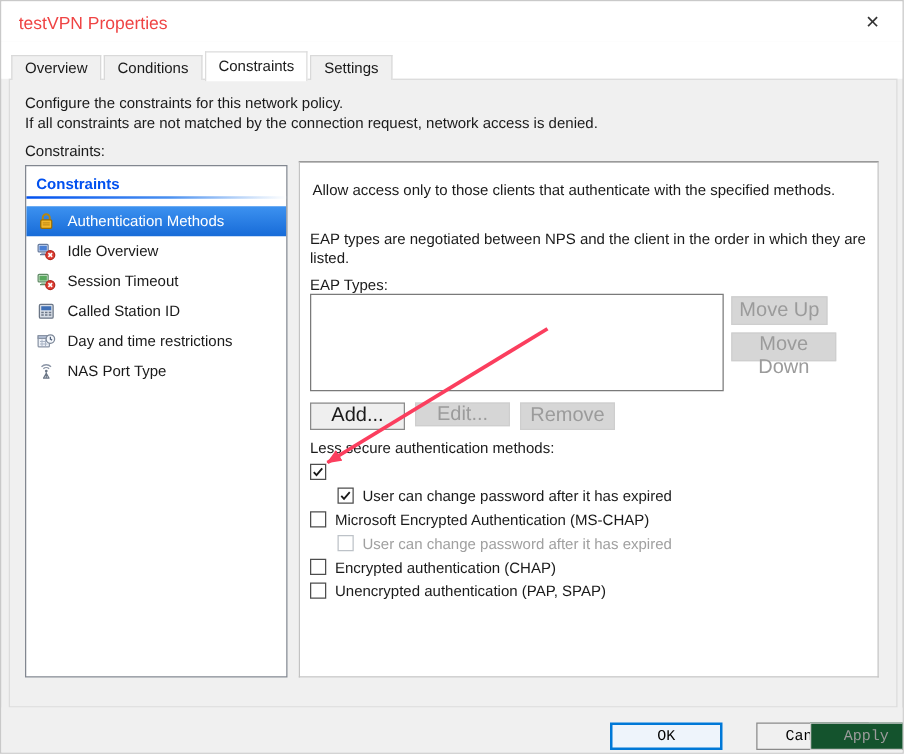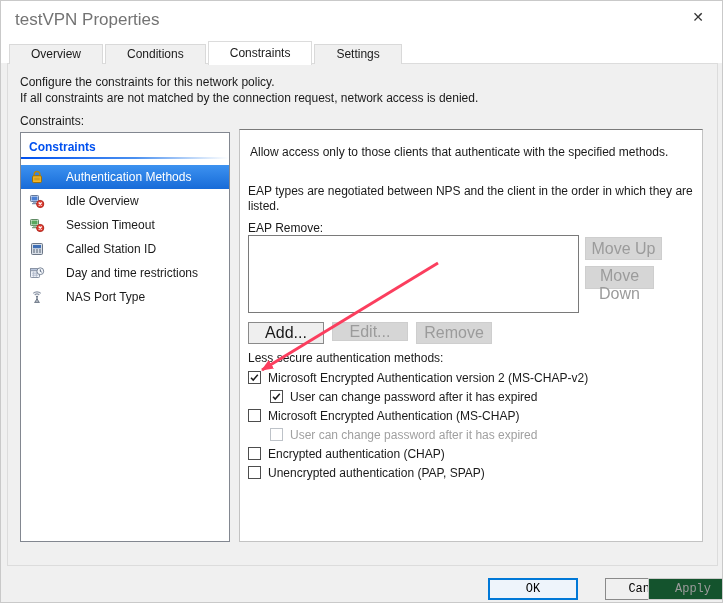--- a/index.html
+++ b/index.html
@@ -2,54 +2,54 @@
 <html><head>
 <meta charset="utf-8">
 <style>
   * { box-sizing: border-box; margin: 0; padding: 0; }
   html, body { width: 723px; height: 603px; }
   body { font-family: "Liberation Sans", sans-serif; font-size: 12px; color: #1a1a1a; background: #fff; }
   .window { position: relative; width: 723px; height: 603px; background: #f0f0f0; border: 1px solid #c9c9c9; overflow: hidden; }
 
   
   .titlebar { position: absolute; left: 0; top: 0; width: 100%; height: 32px; background: #fff; }
-  .titlebar .title { position: absolute; left: 14px; top: 9px; font-size: 17px; color: #737373; }
+  .titlebar .title { position: absolute; left: 14px; top: 9px; font-size: 14px; color: #ef4444; }
   .titlebar .close { position: absolute; right: 10px; top: 4px; width: 28px; height: 24px; text-align: center; line-height: 24px; font-size: 14px; color: #333; cursor: default; }
   .strip { position: absolute; left: 0; top: 32px; width: 100%; height: 30px; background: #fff; }
 
   
   .tabs { position: absolute; left: 8px; top: 40px; display: flex; align-items: flex-end; z-index: 3; }
-  .tab { height: 20px; line-height: 19px; padding: 0 21px; background: #f0f0f0; border: 1px solid #d9d9d9; border-bottom: none; margin-right: 2px; }
+  .tab { height: 20px; line-height: 19px; padding: 0 10px; background: #f0f0f0; border: 1px solid #d9d9d9; border-bottom: none; margin-right: 2px; }
   .tab.active { height: 24px; line-height: 23px; background: #fff; border-color: #dcdcdc; margin-bottom: -1px; position: relative; z-index: 4; }
 
   
   .page { position: absolute; left: 6px; top: 62px; width: 711px; height: 503px; background: #f0f0f0; border: 1px solid #dcdcdc; }
   .intro { position: absolute; left: 12px; top: 10px; line-height: 16px; }
   .constraints-label { position: absolute; left: 12px; top: 50px; }
 
   
   .sidebar { position: absolute; left: 12px; top: 68px; width: 210px; height: 410px; background: #fff; border: 1px solid #828790; overflow: hidden; }
   .sidebar-header { padding: 7px 8px 3px 8px; color: #0050ef; font-weight: bold; }
   .sidebar-rule { height: 2px; margin: 0 0 6px 0; background: linear-gradient(to right, #0050ef 0%, #4a90f0 55%, #dbe9fb 90%, #ffffff 100%); }
-  .list-item { display: flex; align-items: center; gap: 21px; height: 24px; padding: 0 6px 0 8px; cursor: default; }
+  .list-item { display: flex; align-items: center; gap: 9px; height: 24px; padding: 0 6px 0 8px; cursor: default; }
   .list-item.selected { background: linear-gradient(#3d92f0, #176bd8); color: #fff; }
   .list-item .ic { width: 16px; height: 16px; flex: 0 0 16px; }
   .list-item .ic svg { width: 16px; height: 16px; display: block; }
 
   
   .panel { position: absolute; left: 231px; top: 65px; width: 464px; height: 413px; background: #fff; border: 1px solid #c3c3c3; border-top-color: #7a7a7a; }
   .panel .p-intro { position: absolute; left: 10px; top: 15px; width: 450px; }
   .panel .p-negotiate { position: absolute; left: 8px; top: 54px; width: 452px; line-height: 15px; }
   .panel .p-eap-label { position: absolute; left: 8px; top: 91px; }
   .eap-list { position: absolute; left: 8px; top: 105px; width: 331px; height: 78px; background: #fff; border: 1px solid #7a7a7a; }
 
   .btn { font-family: "Liberation Sans", sans-serif; font-size: 16px; text-align: center; border: 1px solid #8a8a8a; background: #efefef; color: #1a1a1a; padding: 0; }
   .btn.disabled { background: #d6d6d6; border-color: #cecece; color: #9b9b9b; }
   .btn.moveup { position: absolute; left: 345px; top: 107px; width: 77px; height: 23px; }
-  .btn.movedown { position: absolute; left: 345px; top: 136px; width: 69px; height: 23px; }
+  .btn.movedown { position: absolute; left: 345px; top: 136px; width: 84px; height: 23px; }
   .btn.add { position: absolute; left: 8px; top: 192px; width: 76px; height: 22px; }
   .btn.edit { position: absolute; left: 92px; top: 192px; width: 76px; height: 19px; }
   .btn.remove { position: absolute; left: 176px; top: 192px; width: 76px; height: 22px; }
 
   .less-secure { position: absolute; left: 8px; top: 221px; }
   .cb-list { position: absolute; left: 8px; top: 238px; width: 450px; }
   .cb-row { display: flex; align-items: center; gap: 7px; height: 19px; }
   .cb-row.indent { padding-left: 22px; }
   .cbx { width: 13px; height: 13px; flex: 0 0 13px; background: #fff; border: 1px solid #4d4d4d; position: relative; }
   .cbx svg { position: absolute; left: 0px; top: 0px; width: 11px; height: 11px; }
@@ -170,36 +170,35 @@
               </svg>
             </span>
             <span>NAS Port Type</span>
           </div>
         </div>
     </div>
 
     <div class="panel">
       <div class="p-intro">Allow access only to those clients that authenticate with the specified methods.</div>
       <div class="p-negotiate">EAP types are negotiated between NPS and the client in the order in which they are listed.</div>
-      <div class="p-eap-label">EAP Remove:</div>
+      <div class="p-eap-label">EAP Types:</div>
       <div class="eap-list"></div>
       <button class="btn disabled moveup">Move Up</button>
       <button class="btn disabled movedown">Move Down</button>
       <button class="btn add">Add...</button>
       <button class="btn disabled edit">Edit...</button>
       <button class="btn disabled remove">Remove</button>
       <div class="less-secure">Less secure authentication methods:</div>
       <div class="cb-list">
           <div class="cb-row">
             <span class="cbx">
               <svg viewBox="0 0 12 12">
                 <path d="M2.2 6.2l2.4 2.6 5-5.8" fill="none" stroke="#1a1a1a" stroke-width="1.6"></path>
               </svg>
             </span>
-            <span class="cb-label">Microsoft Encrypted Authentication version 2 (MS-CHAP-v2)</span>
           </div>
           <div class="cb-row indent">
             <span class="cbx">
               <svg viewBox="0 0 12 12">
                 <path d="M2.2 6.2l2.4 2.6 5-5.8" fill="none" stroke="#1a1a1a" stroke-width="1.6"></path>
               </svg>
             </span>
             <span class="cb-label">User can change password after it has expired</span>
           </div>
           <div class="cb-row">

